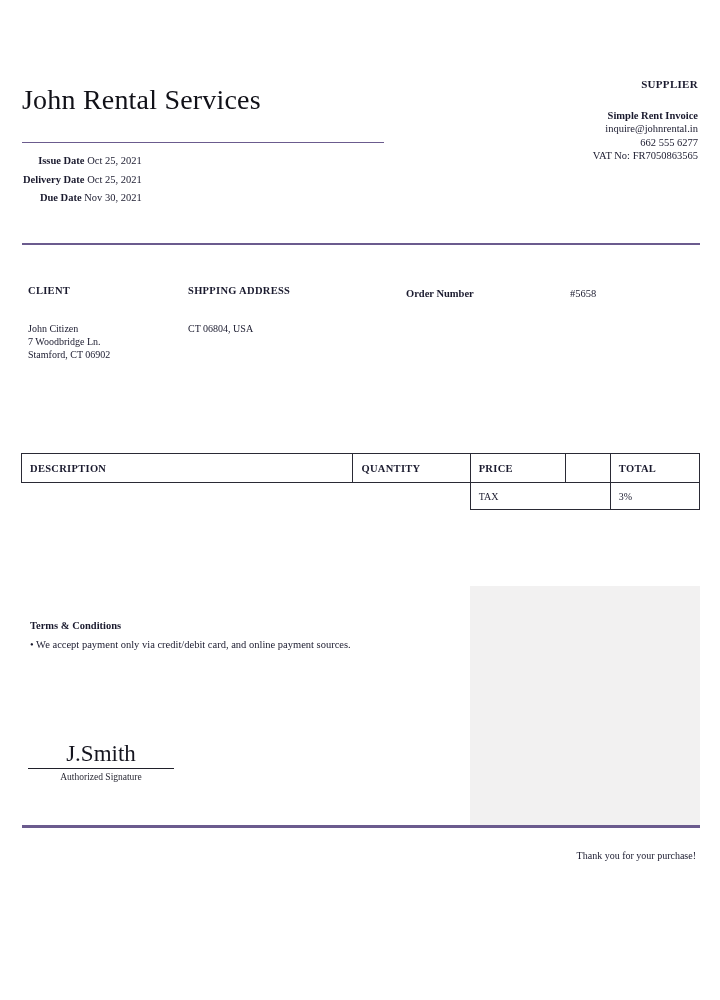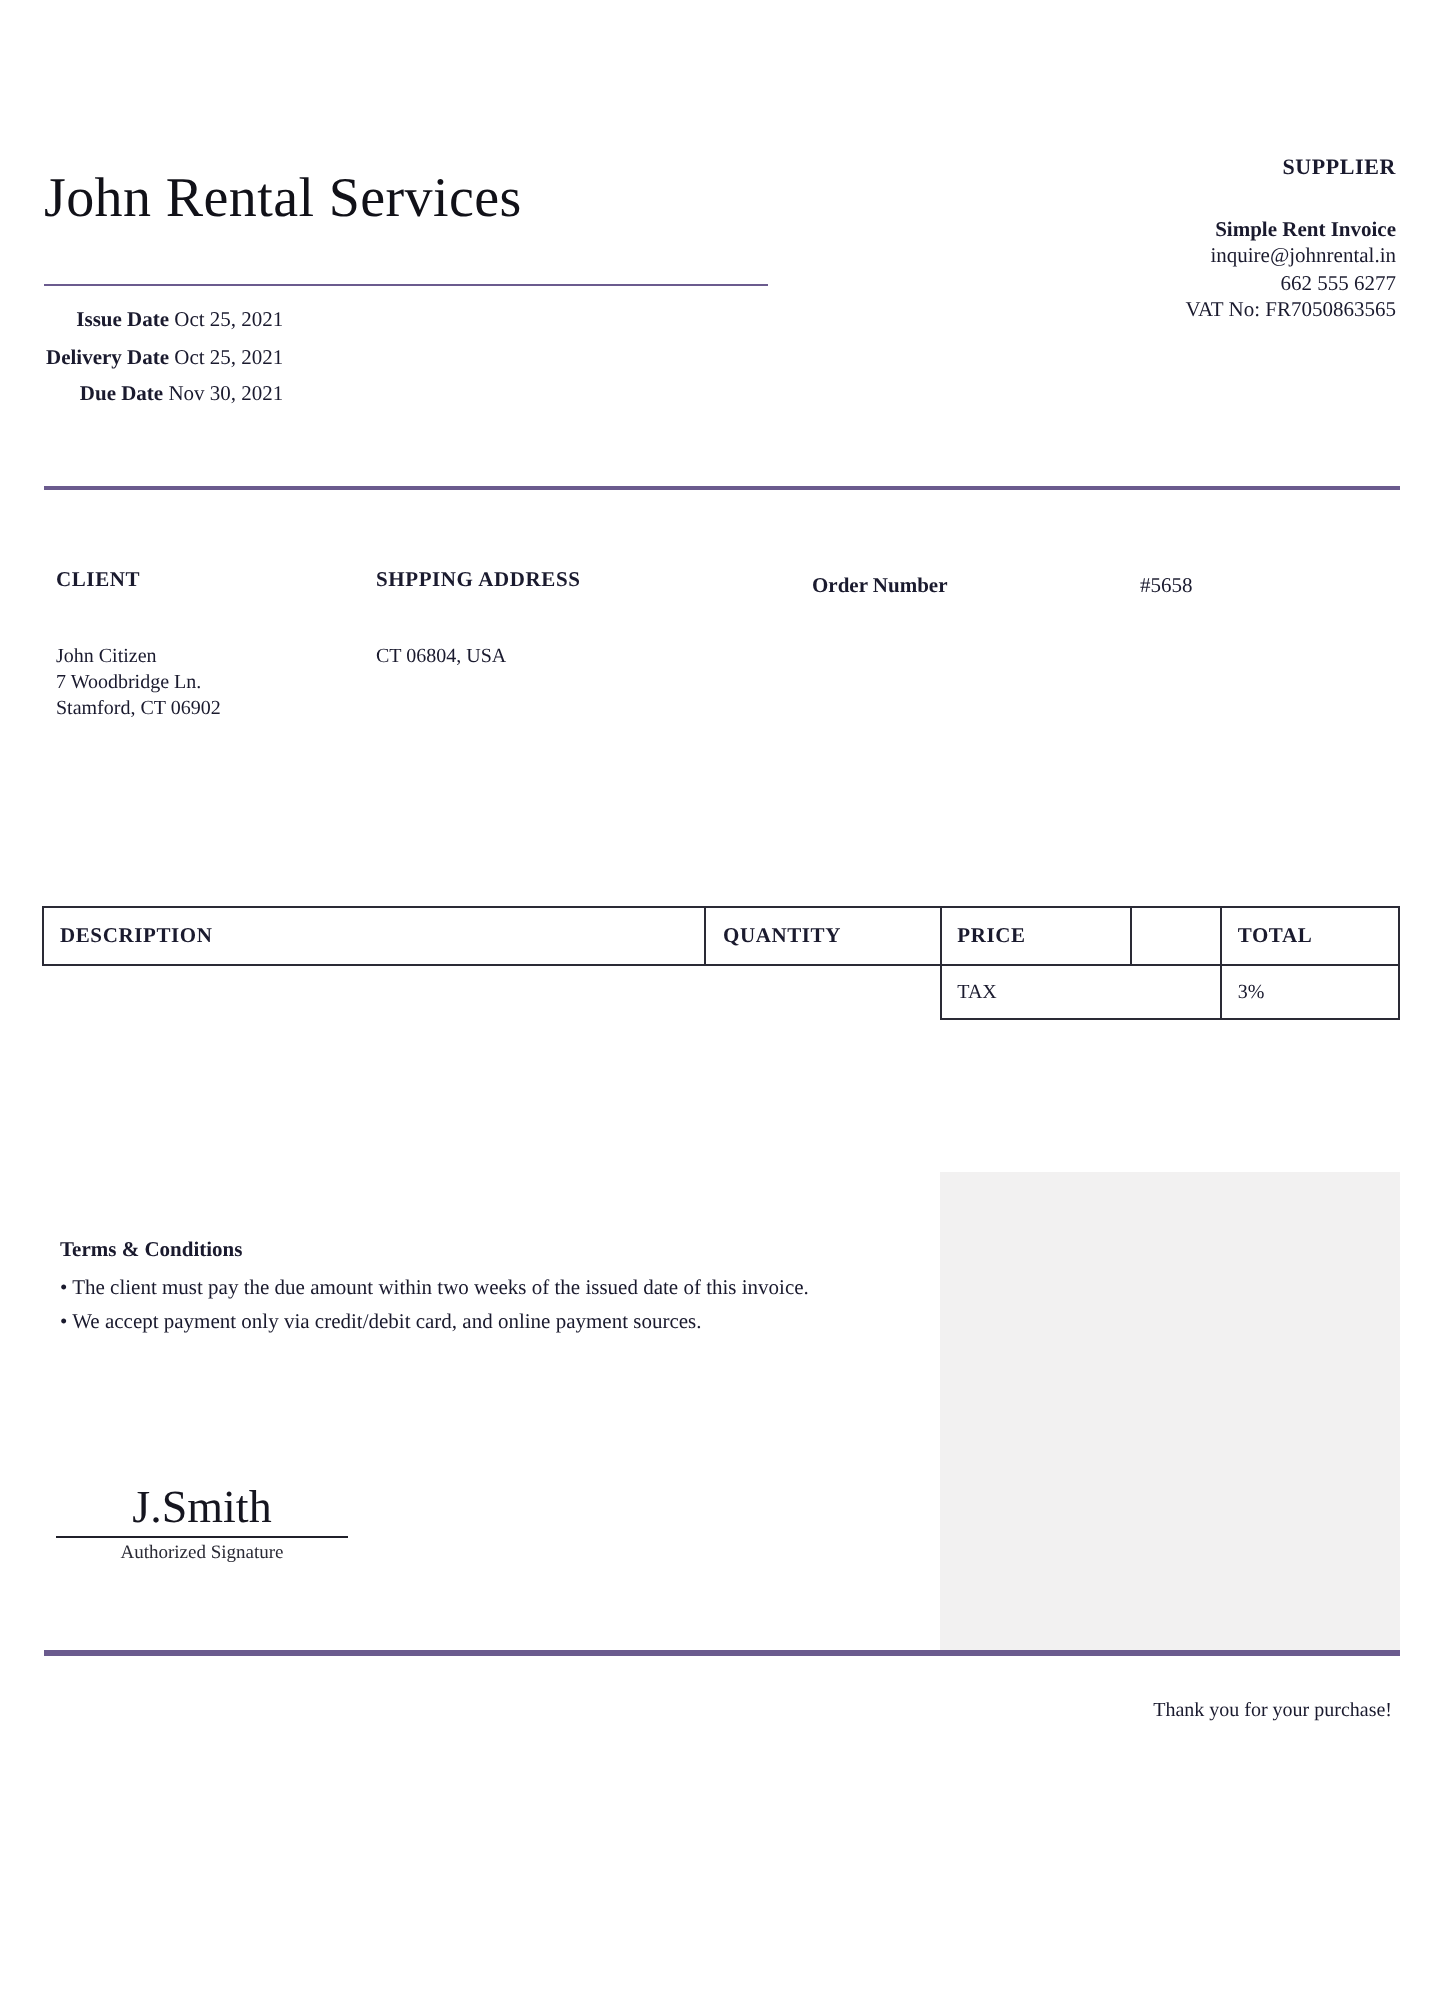--- a/index.html
+++ b/index.html
@@ -290,21 +290,20 @@
         <td class="no-border"></td>
         <td class="no-border"></td>
         <td class="cell-bold" colspan="2">TAX</td>
         <td class="cell-bold">3%</td>
       </tr>
     </tbody>
   </table>
 
   <div class="terms">
     <div class="terms-head">Terms &amp; Conditions</div>
-    <span class="terms-item">•   The client must pay the due amount within two weeks of the issued date of this invoice.</span>
     <span class="terms-item">• We accept payment only via credit/debit card, and online payment sources.</span>
   </div>
 
   <div class="signature">
     <div class="sig-name">J.Smith</div>
     <div class="sig-rule"></div>
     <div class="sig-label">Authorized Signature</div>
   </div>
 
   <div class="thanks">Thank you for your purchase!</div>

